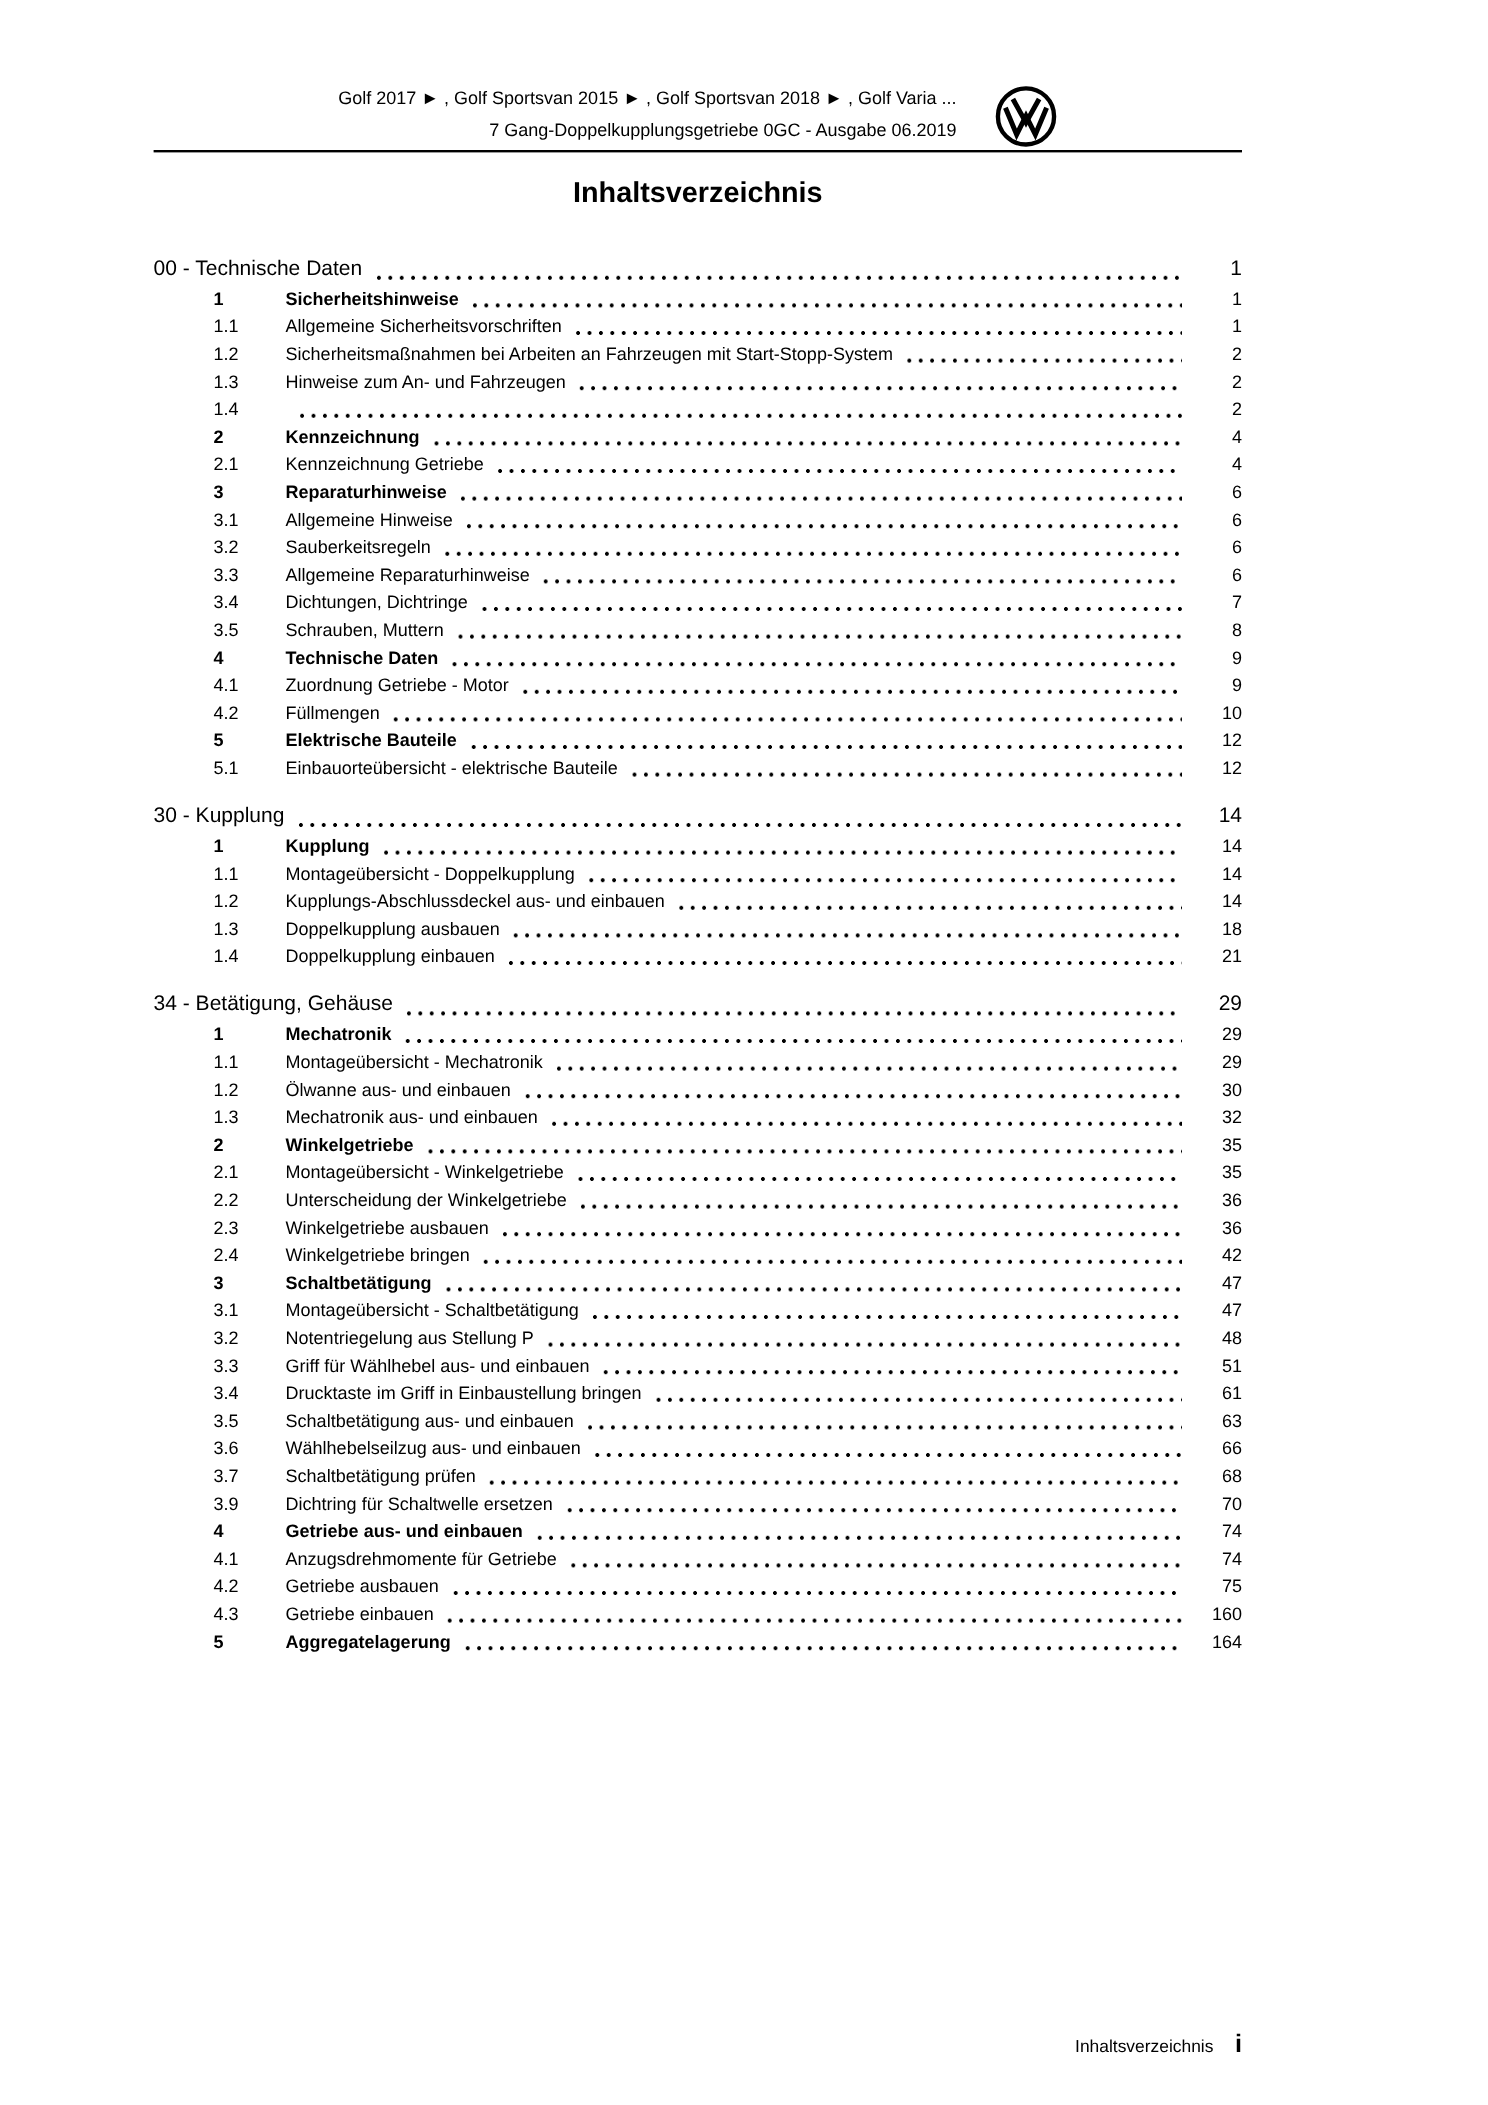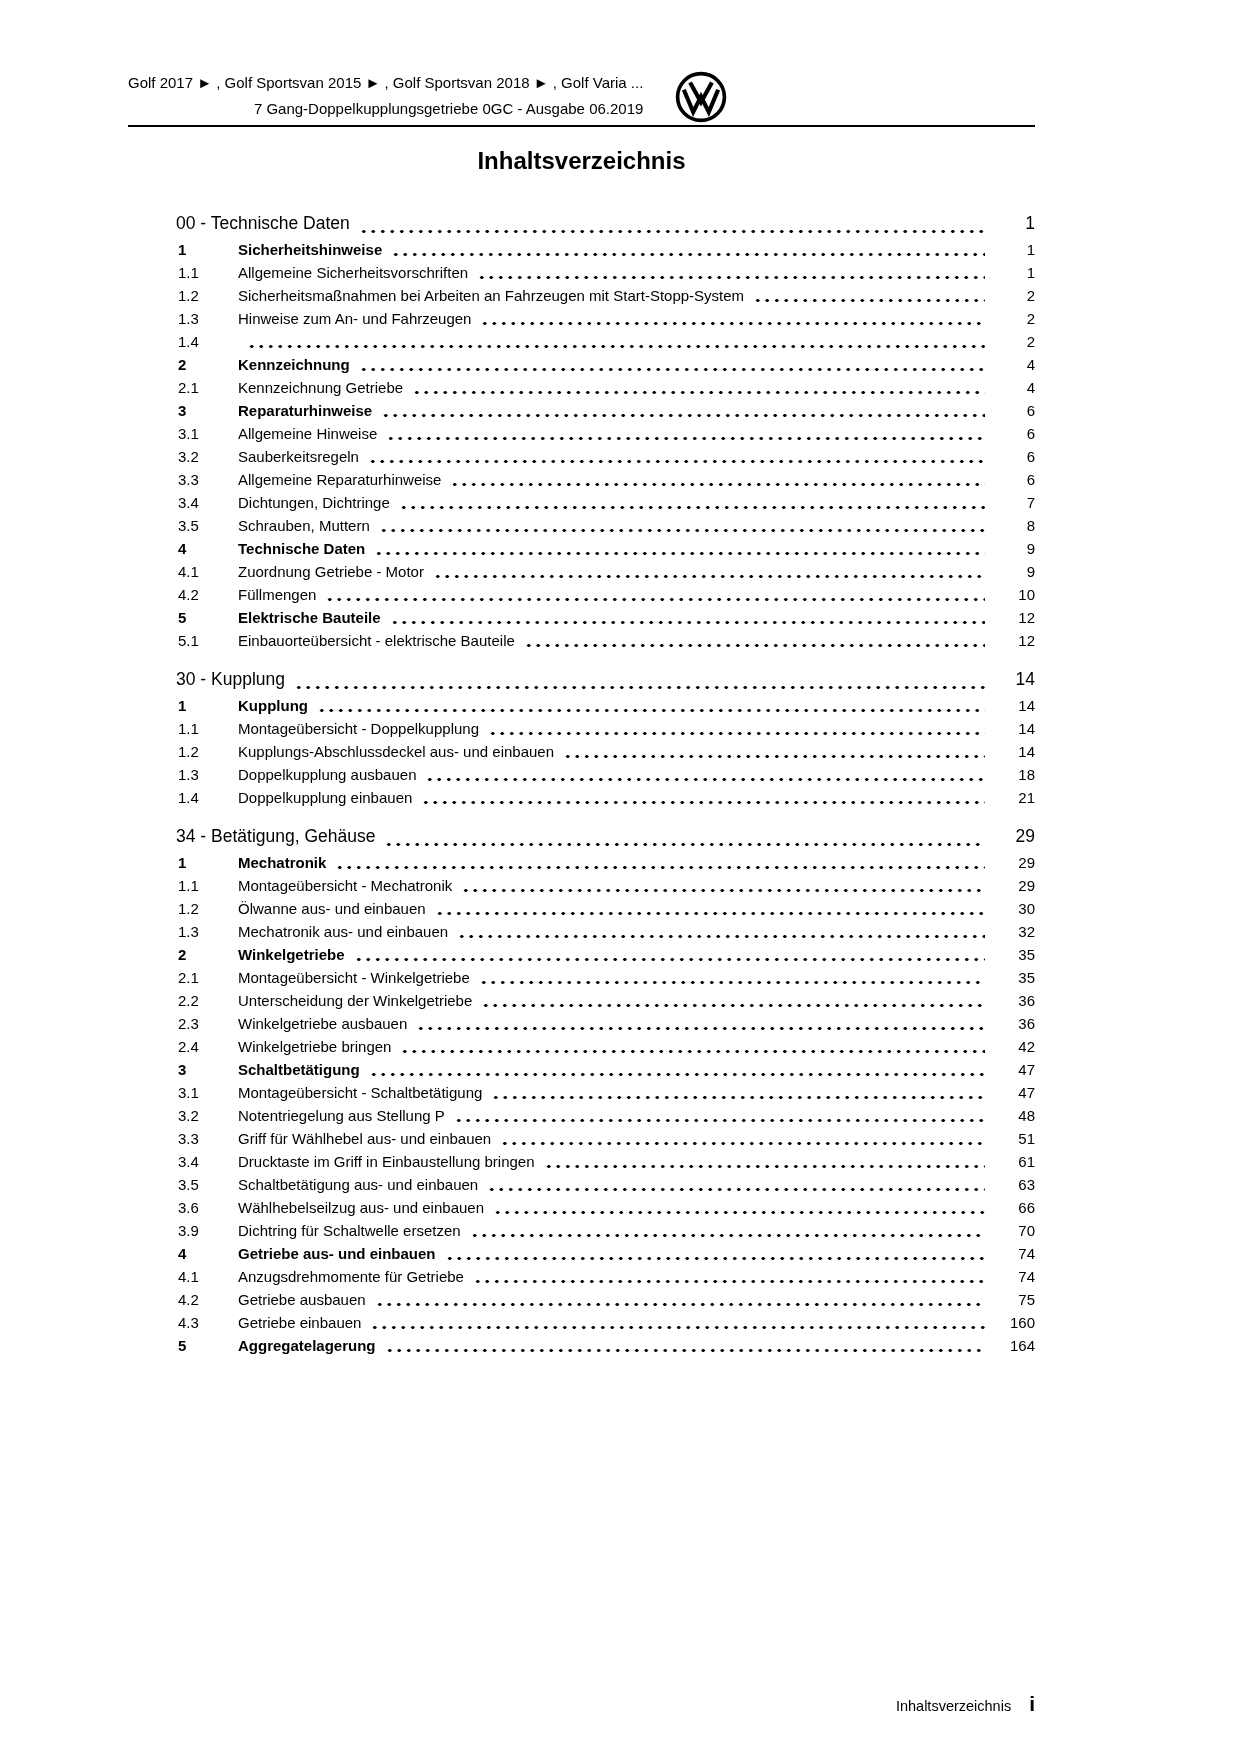--- a/index.html
+++ b/index.html
@@ -15,21 +15,21 @@
     background: #fff;
     overflow: hidden;
   }
   .content {
     position: absolute;
     left: 128px; top: 0;
     width: 907px;
   }
   .header {
     display: flex;
-    justify-content: flex-start;
+    justify-content: center;
     align-items: flex-end;
     gap: 32px;
     padding-top: 70px;
   }
   .header-text {
     text-align: right;
     font-size: 15px;
     line-height: 1.72;
     padding-bottom: 3px;
   }
@@ -49,21 +49,20 @@
   .row {
     display: flex;
     align-items: baseline;
     font-size: 15px;
     line-height: 23px;
   }
   .row.chapter {
     font-size: 17.5px;
     line-height: 29px;
     margin-top: 13px;
-    margin-left: 48px;
   }
   .row.indent { padding-left: 50px; }
   .num { flex: none; width: 60px; }
   .row.section .num, .row.section .label { font-weight: bold; }
   .label { flex: none; white-space: nowrap; }
   .dots {
     flex: 1;
     align-self: flex-end;
     height: 5px;
     margin: 0 6px 4px 9px;
@@ -350,20 +349,26 @@
           <span class="dots"></span>
           <span class="pagenum">63</span>
         </div>
         <div class="row sub indent">
           <span class="num">3.6</span>
           <span class="label">Wählhebelseilzug aus- und einbauen</span>
           <span class="dots"></span>
           <span class="pagenum">66</span>
         </div>
         <div class="row sub indent">
+          <span class="num">3.7</span>
+          <span class="label">Schaltbetätigung prüfen</span>
+          <span class="dots"></span>
+          <span class="pagenum">68</span>
+        </div>
+        <div class="row sub indent">
           <span class="num">3.9</span>
           <span class="label">Dichtring für Schaltwelle ersetzen</span>
           <span class="dots"></span>
           <span class="pagenum">70</span>
         </div>
         <div class="row section indent">
           <span class="num">4</span>
           <span class="label">Getriebe aus- und einbauen</span>
           <span class="dots"></span>
           <span class="pagenum">74</span>

